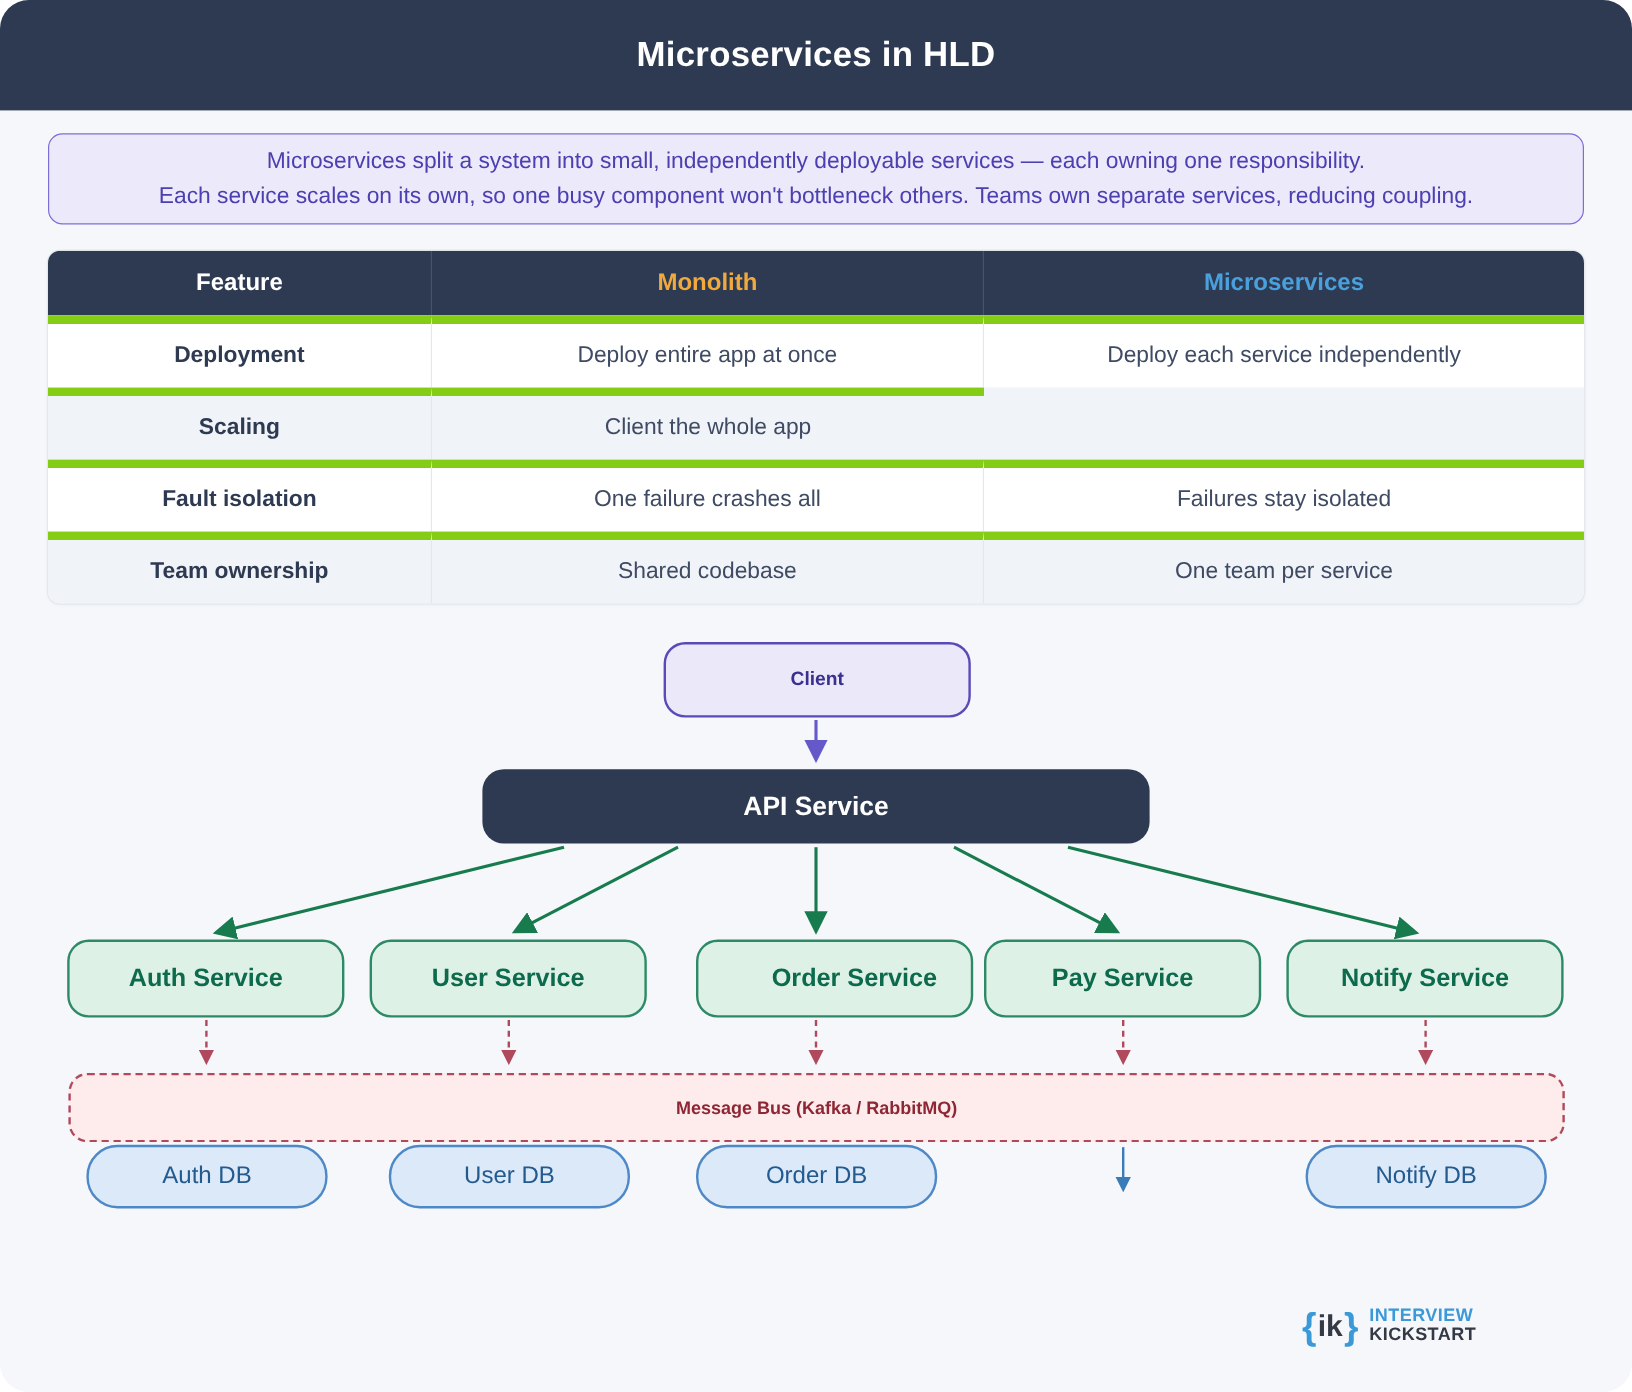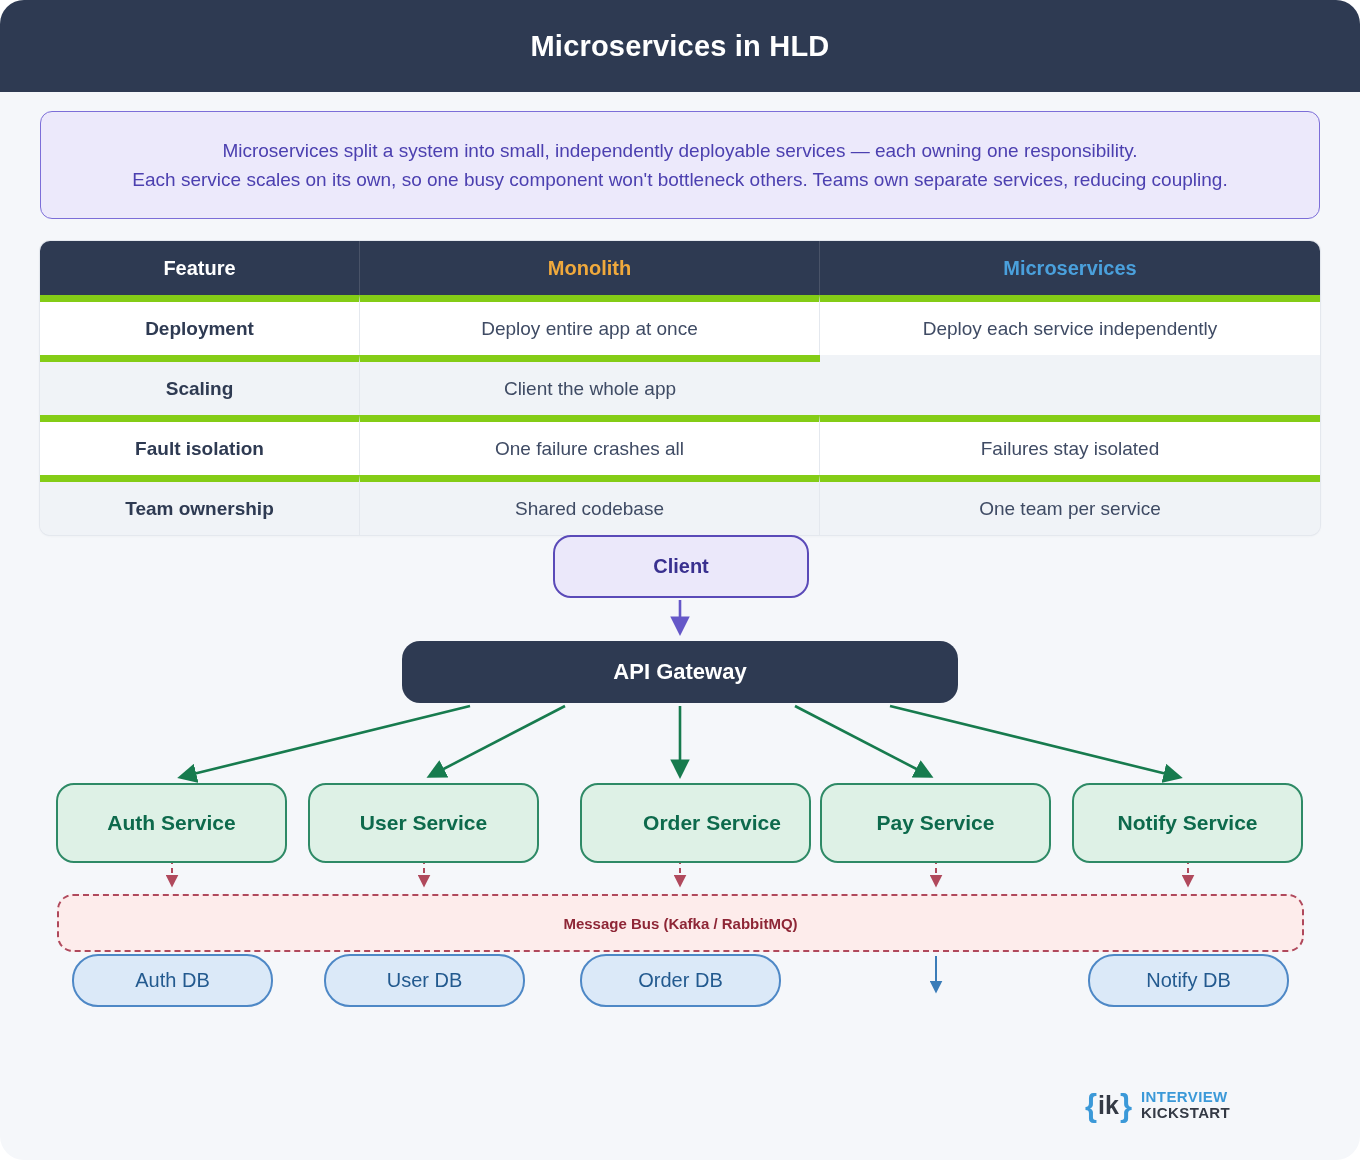--- a/index.html
+++ b/index.html
@@ -10,21 +10,21 @@
   }
   
   .header {
     height:92px; background:#2e3a52;
     display:flex; align-items:center; justify-content:center;
   }
   .title { margin:0; color:#ffffff; font-size:29px; font-weight:700; letter-spacing:.2px; }
   
   .intro {
     margin:19px 40px 0; background:#ece9fb; border:1.5px solid #7c6ed8;
-    border-radius:12px; padding:24px 20px; text-align:center;
+    border-radius:12px; padding:8px 20px; text-align:center;
   }
   .intro p { margin:0; line-height:29px; font-size:19px; color:#4c40b0; }
   
   .table {
     margin:22px 40px 0; border-radius:10px; overflow:hidden;
     box-shadow:0 0 0 1px #e4e8ee, 0 1px 3px rgba(46,58,82,.06);
     text-align:center;
   }
   .thead {
     display:grid; grid-template-columns:320px 460px 500px; height:54px;
@@ -48,29 +48,29 @@
   .td:last-child { border-right:none; }
   .td.feat { font-weight:700; color:#2e3a52; }
   
   .node {
     position:absolute; z-index:2; box-sizing:border-box;
     display:flex; align-items:center; justify-content:center; text-align:center;
   }
   .client {
     left:553px; top:535px; width:256px; height:63px;
     background:#ebe8fa; border:2px solid #5a4ab8; border-radius:18px;
-    color:#39308f; font-size:20px; font-weight:700;
+    color:#39308f; font-size:16px; font-weight:700;
   }
   .gateway {
     left:402px; top:641px; width:556px; height:62px;
     background:#2e3a52; border-radius:18px;
     color:#ffffff; font-size:22px; font-weight:700;
   }
   .service {
-    top:783px; width:231px; height:80px;
+    top:783px; width:231px; height:65px;
     background:#def1e6; border:2px solid #2e8a66; border-radius:18px;
     color:#0d6a4c; font-size:21px; font-weight:700;
   }
   .svc-0 { left:56px; } .svc-1 { left:308px; } .svc-2 { left:580px;padding-left:33px; }
   .svc-3 { left:820px; } .svc-4 { left:1072px; }
   .bus {
     left:57px; top:894px; width:1247px; height:58px;
     background:#fdeceb; border:2.5px dashed #b0495c; border-radius:16px;
     color:#8e2636; font-size:15px; font-weight:700;
   }
@@ -164,21 +164,21 @@
     <line x1="1188" y1="850" x2="1188" y2="885" stroke="#b0495c" stroke-width="2" stroke-dasharray="5 4" marker-end="url(#arr-red)"></line>
 
     <line x1="172" y1="956" x2="172" y2="991" stroke="#3a7cb8" stroke-width="2" marker-end="url(#arr-blue)"></line>
     <line x1="424" y1="956" x2="424" y2="991" stroke="#3a7cb8" stroke-width="2" marker-end="url(#arr-blue)"></line>
     <line x1="680" y1="956" x2="680" y2="991" stroke="#3a7cb8" stroke-width="2" marker-end="url(#arr-blue)"></line>
     <line x1="936" y1="956" x2="936" y2="991" stroke="#3a7cb8" stroke-width="2" marker-end="url(#arr-blue)"></line>
     <line x1="1188" y1="956" x2="1188" y2="991" stroke="#3a7cb8" stroke-width="2" marker-end="url(#arr-blue)"></line>
   </svg>
 
   <div class="node client">Client</div>
-  <div class="node gateway">API Gateway</div>
+  <div class="node gateway">API Service</div>
 
   <div class="node service svc-0">Auth Service</div>
   <div class="node service svc-1">User Service</div>
   <div class="node service svc-2">Order Service</div>
   <div class="node service svc-3">Pay Service</div>
   <div class="node service svc-4">Notify Service</div>
 
   <div class="node bus">Message Bus (Kafka / RabbitMQ)</div>
 
   <div class="node db db-0">Auth DB</div>

